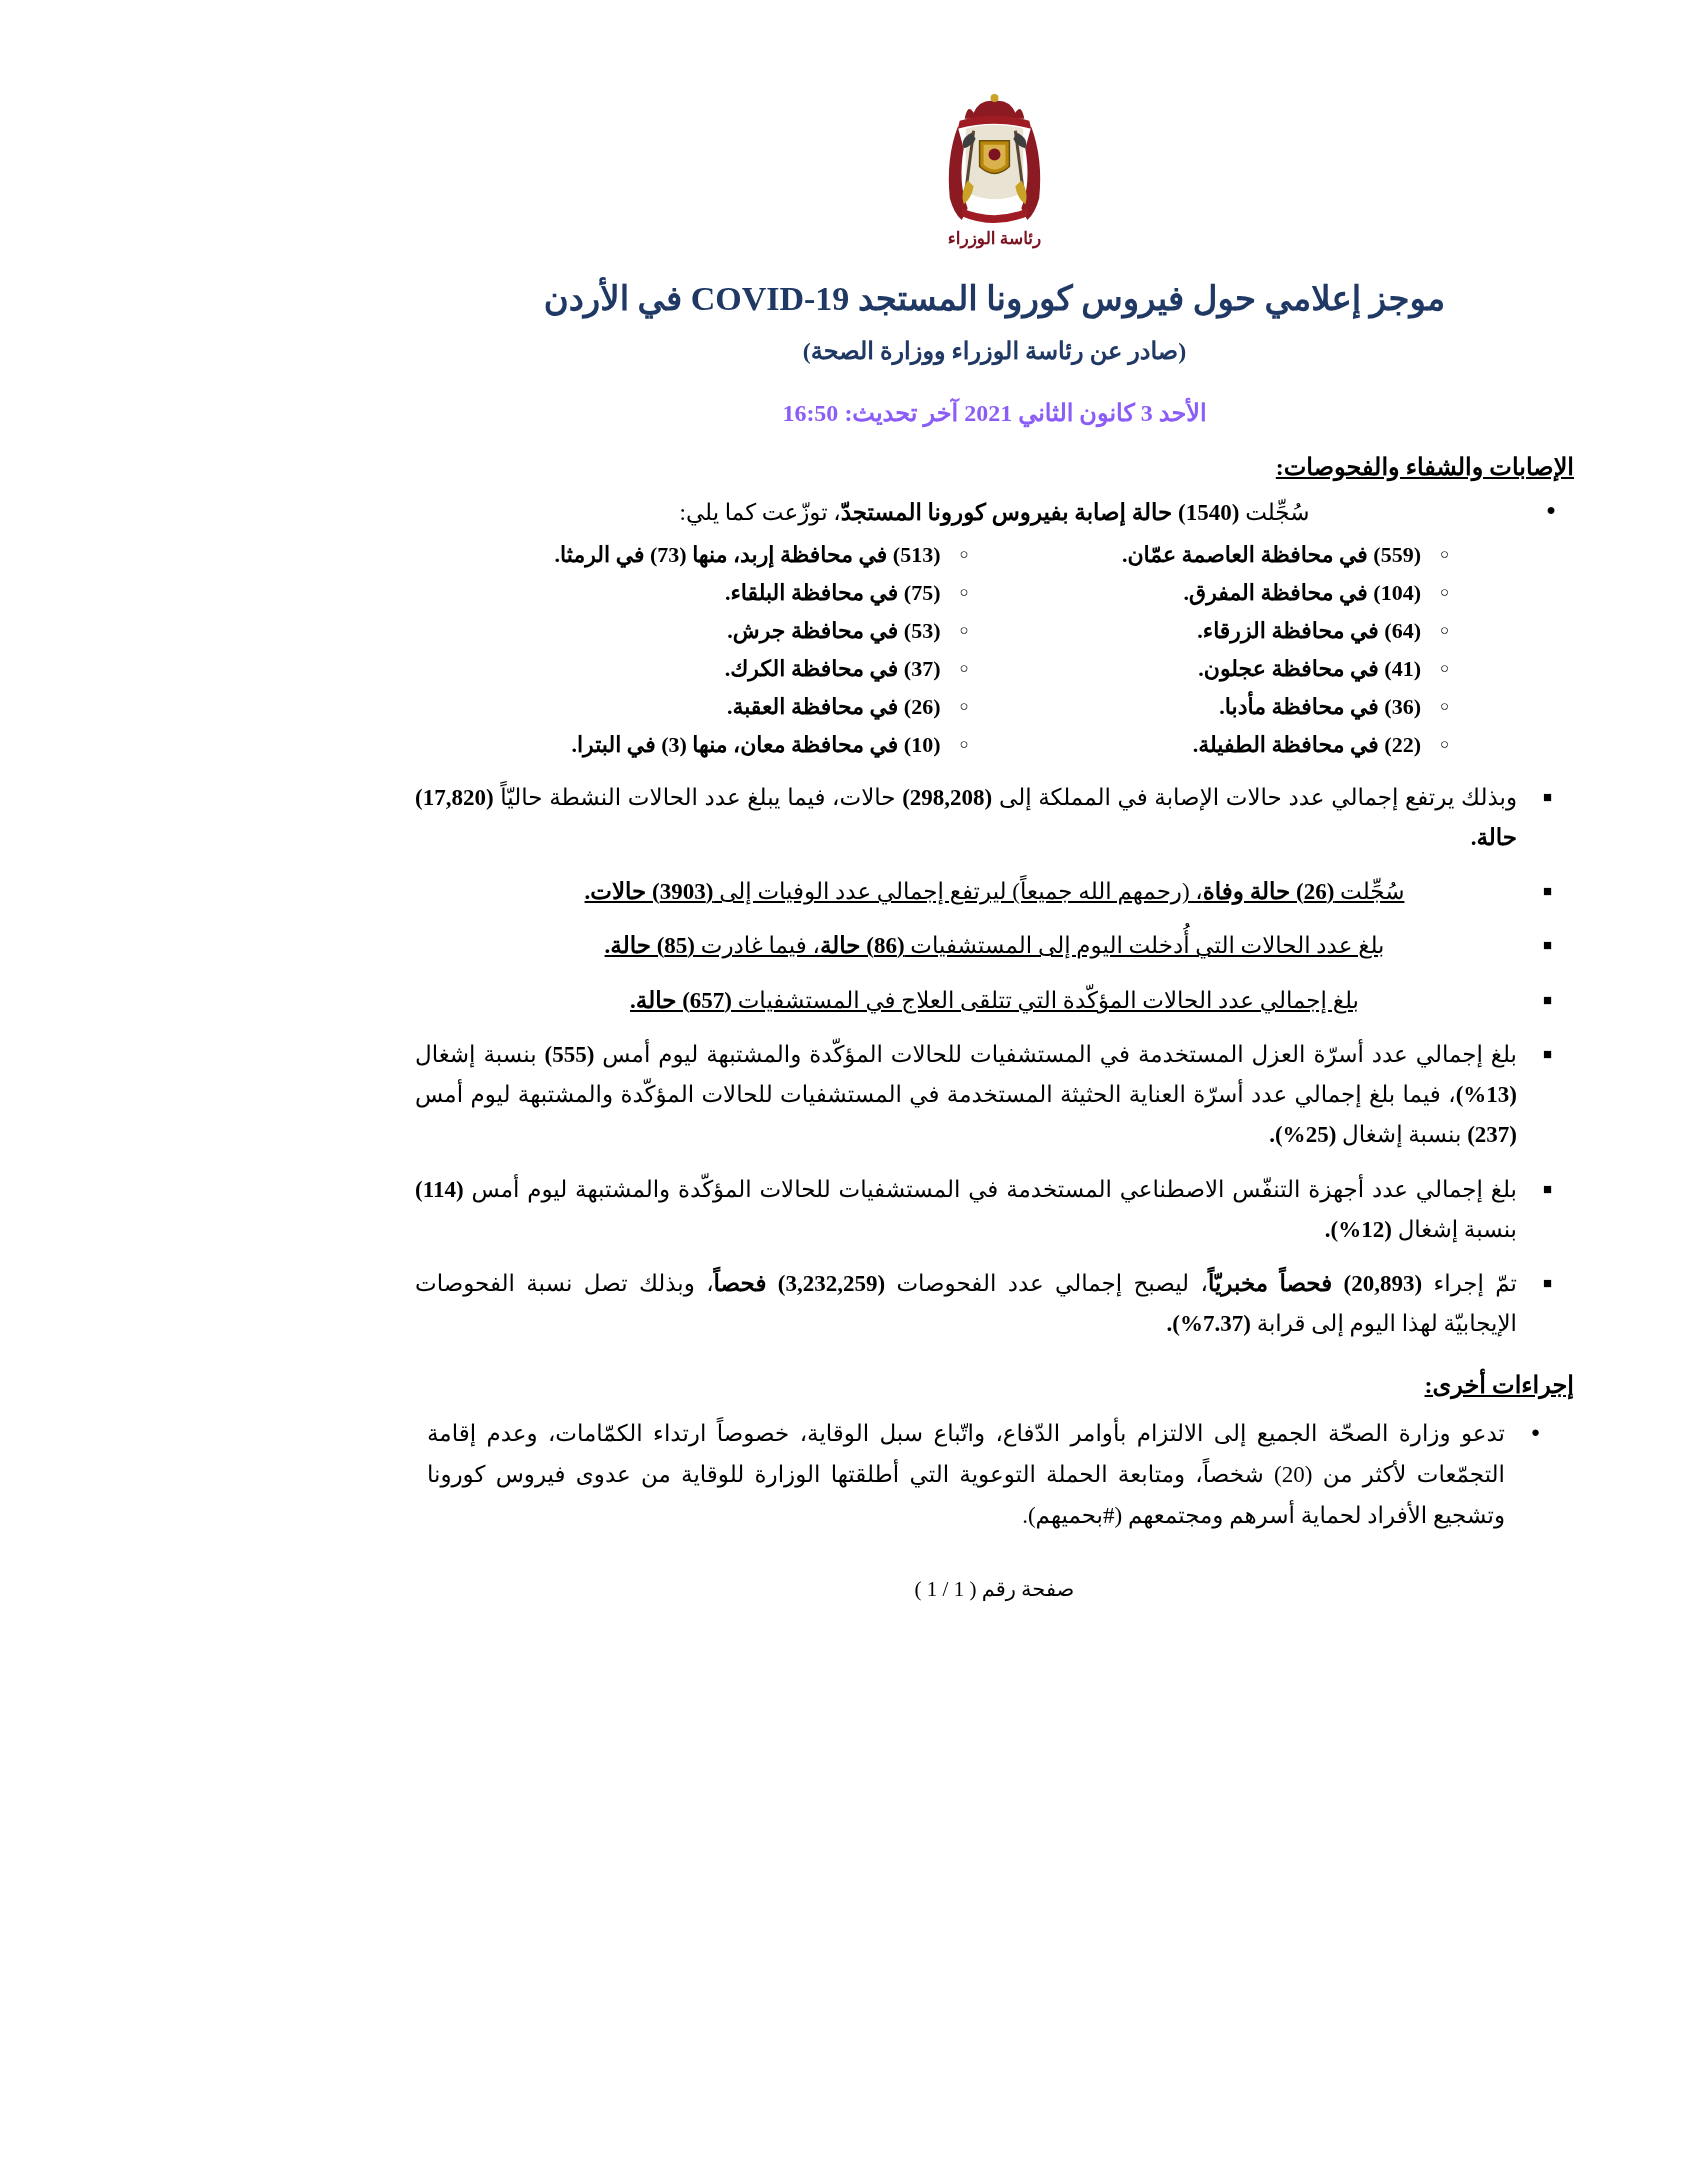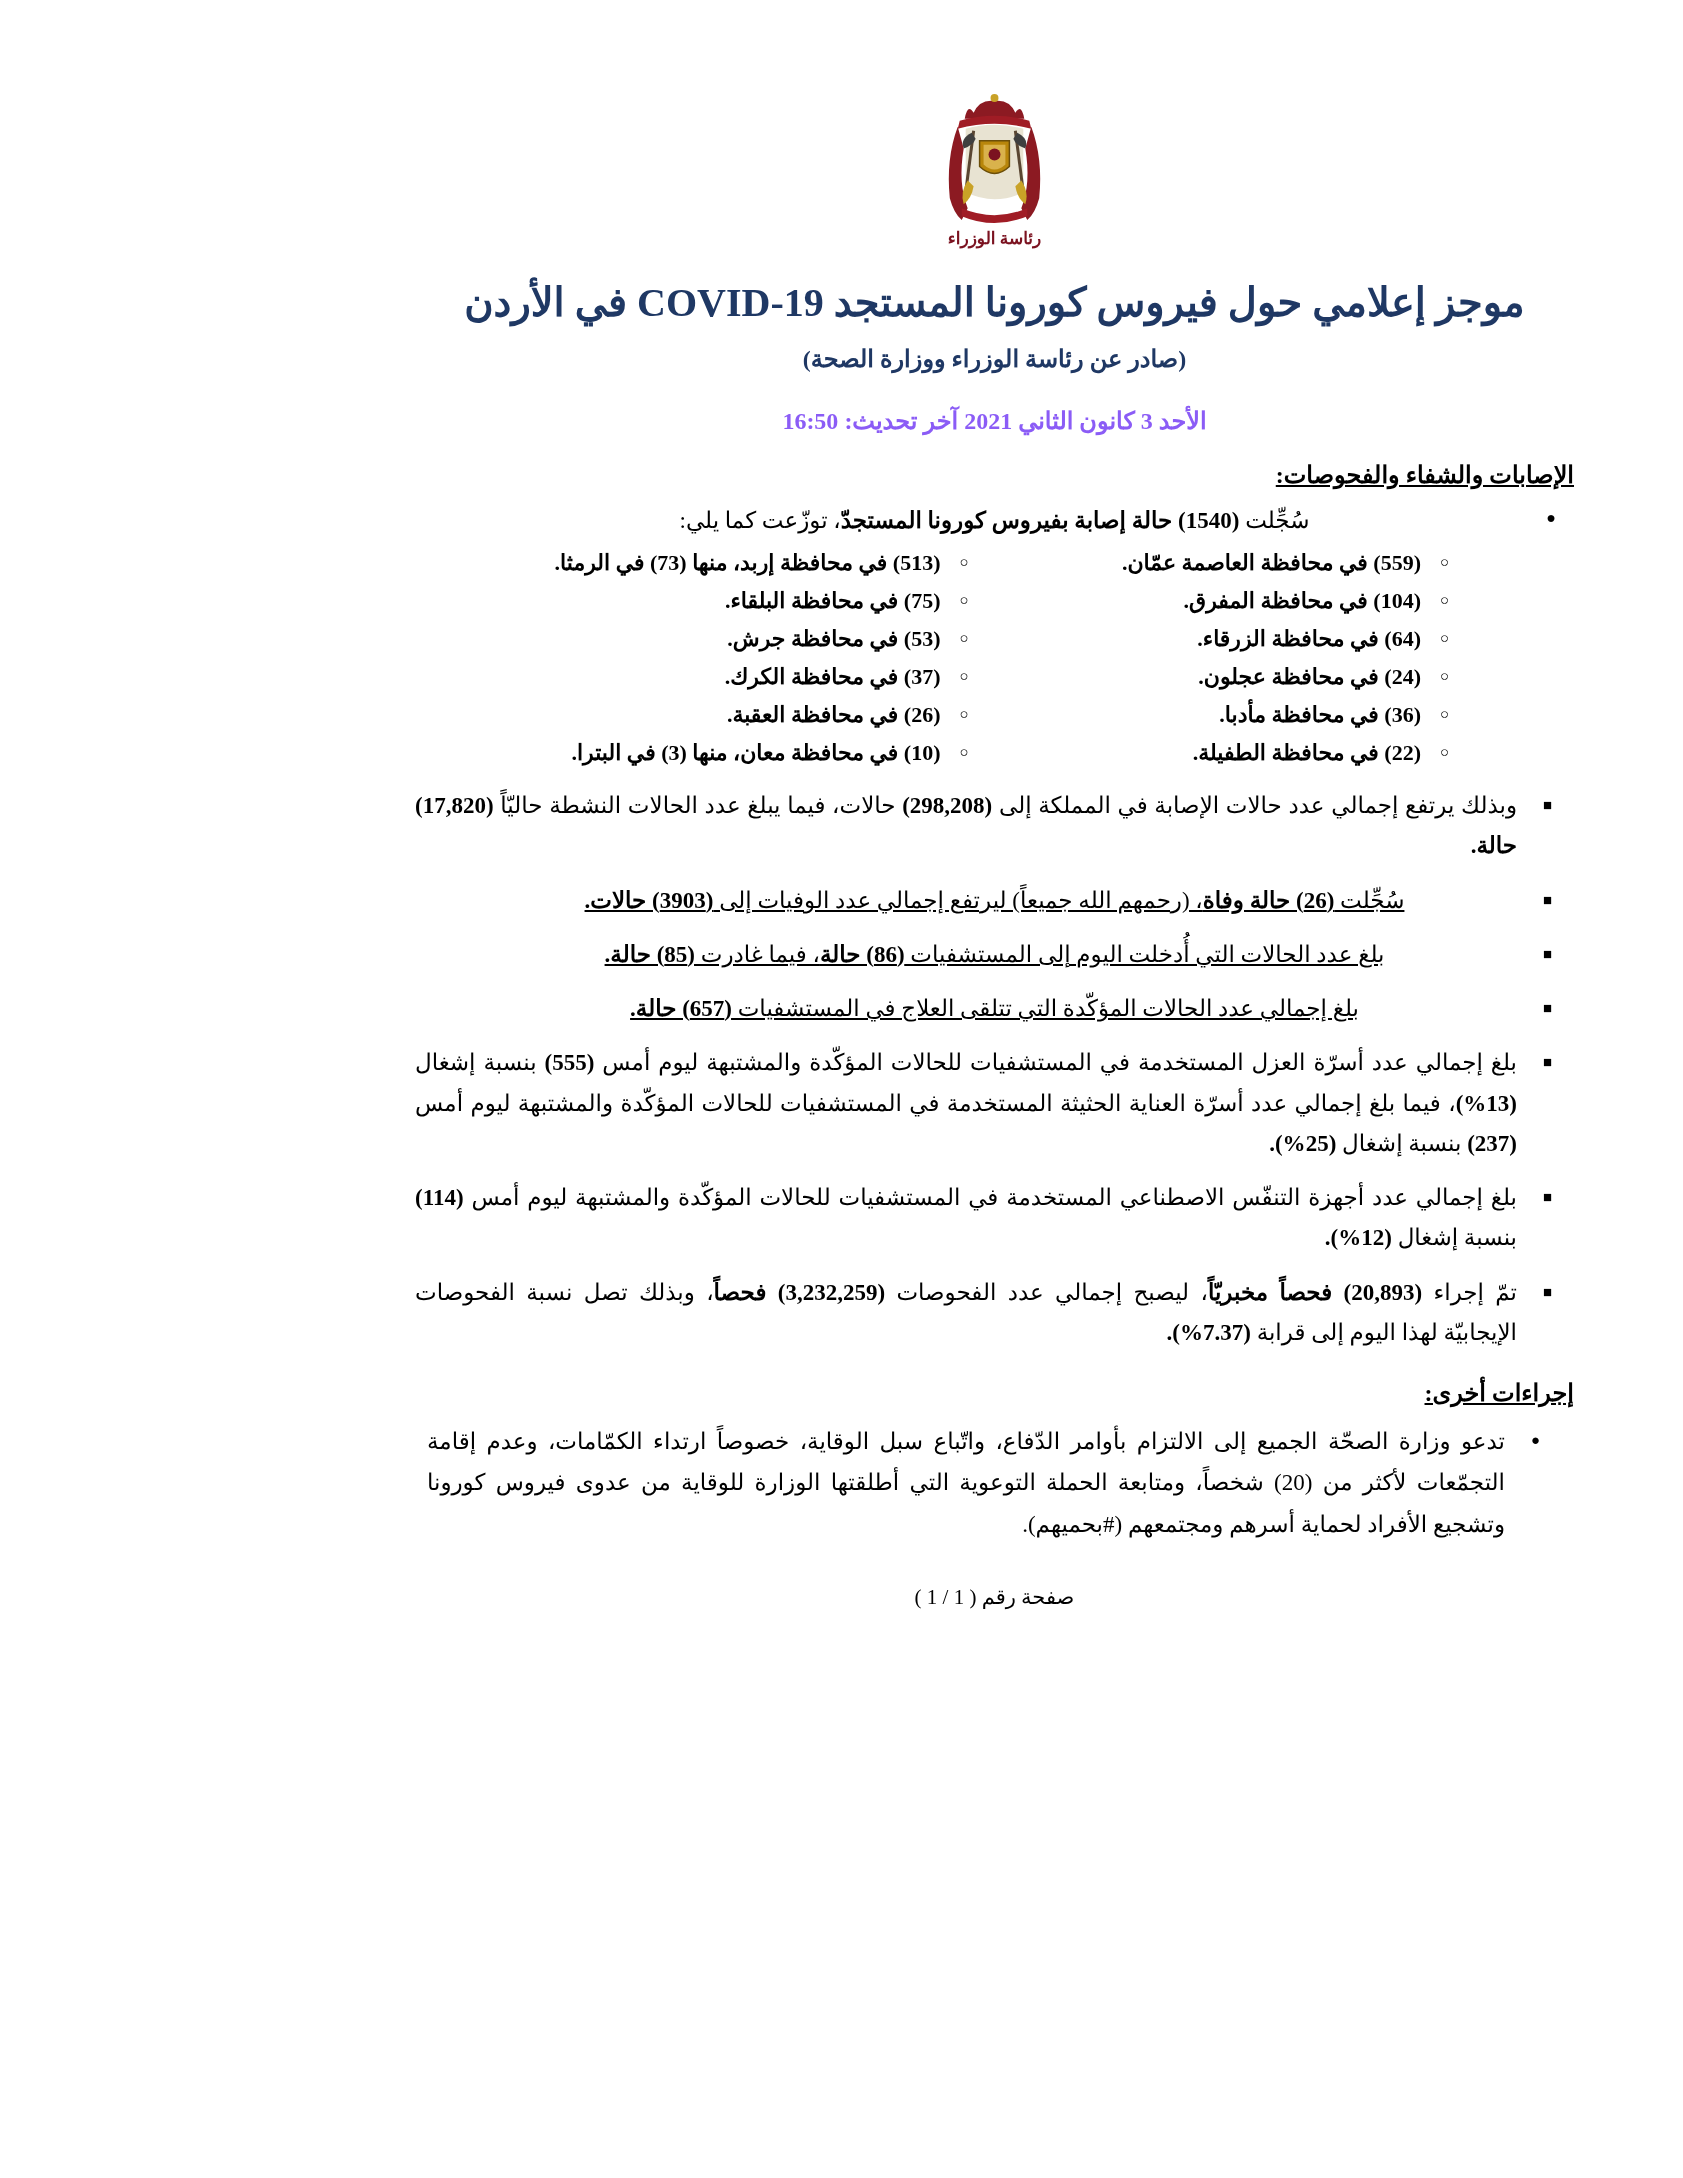--- a/index.html
+++ b/index.html
@@ -41,21 +41,21 @@
     font-size: 17px;
     color: #7b1220;
     font-weight: bold;
     letter-spacing: 1px;
     margin-top: -16px;
   }
 
   
   h1.doc-title {
     text-align: center;
-    font-size: 40px;
+    font-size: 34px;
     font-weight: bold;
     color: #1f3864;
     margin: 26px 0 0 0;
     line-height: 1.4;
   }
   .doc-subtitle {
     text-align: center;
     font-size: 24px;
     font-weight: bold;
     color: #1f3864;
@@ -229,21 +229,21 @@
         </tr>
         <tr>
           <td class="col-right"><span class="gov-cell"><b>(104)</b><b> في محافظة المفرق.</b></span></td>
           <td class="col-left"><span class="gov-cell"><b>(75)</b><b> في محافظة البلقاء.</b></span></td>
         </tr>
         <tr>
           <td class="col-right"><span class="gov-cell"><b>(64)</b><b> في محافظة الزرقاء.</b></span></td>
           <td class="col-left"><span class="gov-cell"><b>(53)</b><b> في محافظة جرش.</b></span></td>
         </tr>
         <tr>
-          <td class="col-right"><span class="gov-cell"><b>(24)</b><b> في محافظة عجلون.</b></span></td>
+          <td class="col-right"><span class="gov-cell"><b>(41)</b><b> في محافظة عجلون.</b></span></td>
           <td class="col-left"><span class="gov-cell"><b>(37)</b><b> في محافظة الكرك.</b></span></td>
         </tr>
         <tr>
           <td class="col-right"><span class="gov-cell"><b>(36)</b><b> في محافظة مأدبا.</b></span></td>
           <td class="col-left"><span class="gov-cell"><b>(26)</b><b> في محافظة العقبة.</b></span></td>
         </tr>
         <tr>
           <td class="col-right"><span class="gov-cell"><b>(22)</b><b> في محافظة الطفيلة.</b></span></td>
           <td class="col-left"><span class="gov-cell"><b>(10)</b><b> في محافظة معان، منها (3) في البترا.</b></span></td>
         </tr>

